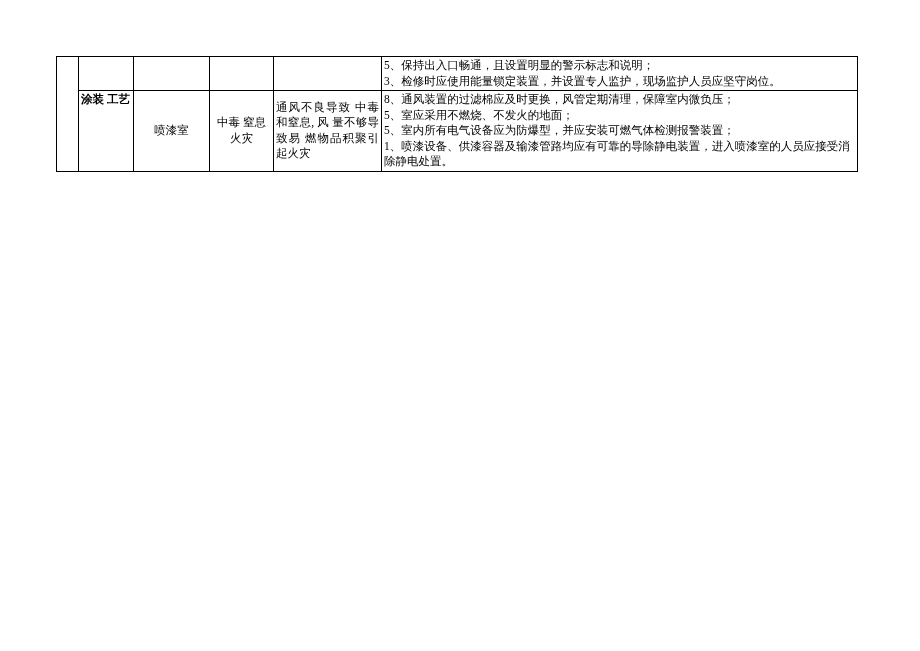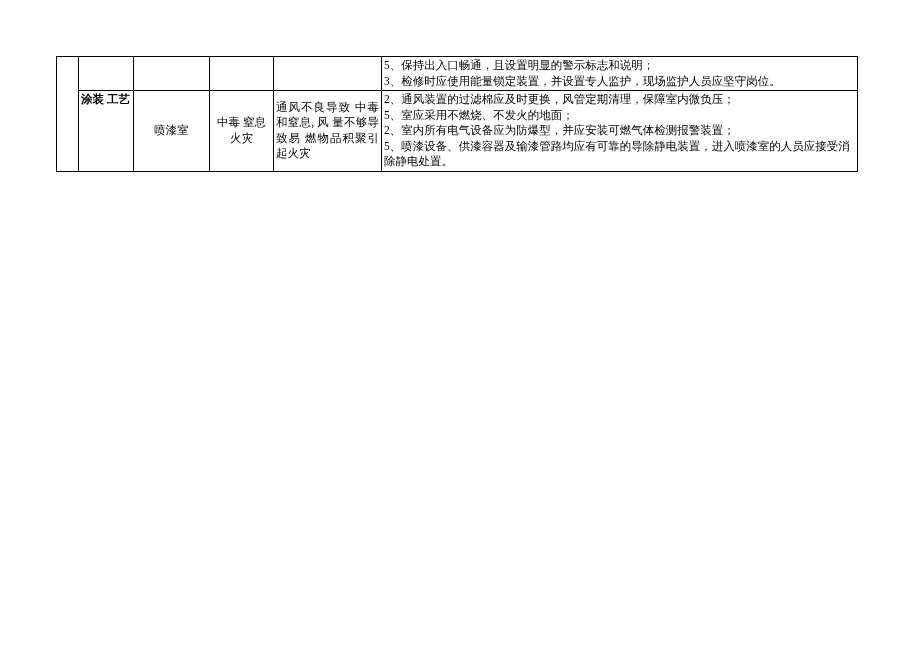--- a/index.html
+++ b/index.html
@@ -64,21 +64,21 @@
         <div>5、保持出入口畅通，且设置明显的警示标志和说明；</div>
         <div>3、检修时应使用能量锁定装置，并设置专人监护，现场监护人员应坚守岗位。</div>
       </td>
     </tr>
     <tr>
       <td class="justify" style="vertical-align:top;font-weight:bold;">涂装 工艺</td>
       <td class="center">喷漆室</td>
       <td class="center">中毒 窒息火灾</td>
       <td class="justify">通风不良导致 中毒和窒息, 风 量不够导致易 燃物品积聚引 起火灾</td>
       <td>
-        <div>2、通风装置的过滤棉应及时更换，风管定期清理，保障室内微负压；</div>
+        <div>8、通风装置的过滤棉应及时更换，风管定期清理，保障室内微负压；</div>
         <div>5、室应采用不燃烧、不发火的地面；</div>
-        <div>2、室内所有电气设备应为防爆型，并应安装可燃气体检测报警装置；</div>
-        <div>5、喷漆设备、供漆容器及输漆管路均应有可靠的导除静电装置，进入喷漆室的人员应接受消除静电处置。</div>
+        <div>5、室内所有电气设备应为防爆型，并应安装可燃气体检测报警装置；</div>
+        <div>1、喷漆设备、供漆容器及输漆管路均应有可靠的导除静电装置，进入喷漆室的人员应接受消除静电处置。</div>
       </td>
     </tr>
   </tbody>
     </table>
 </div>
 
 </body></html>

